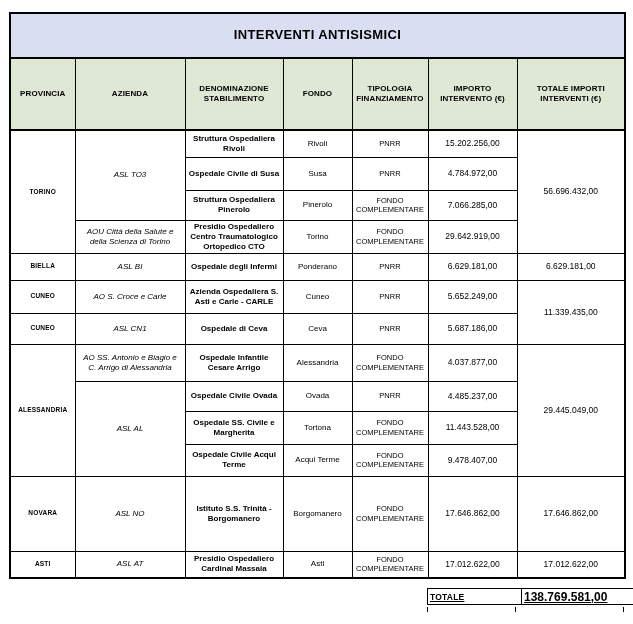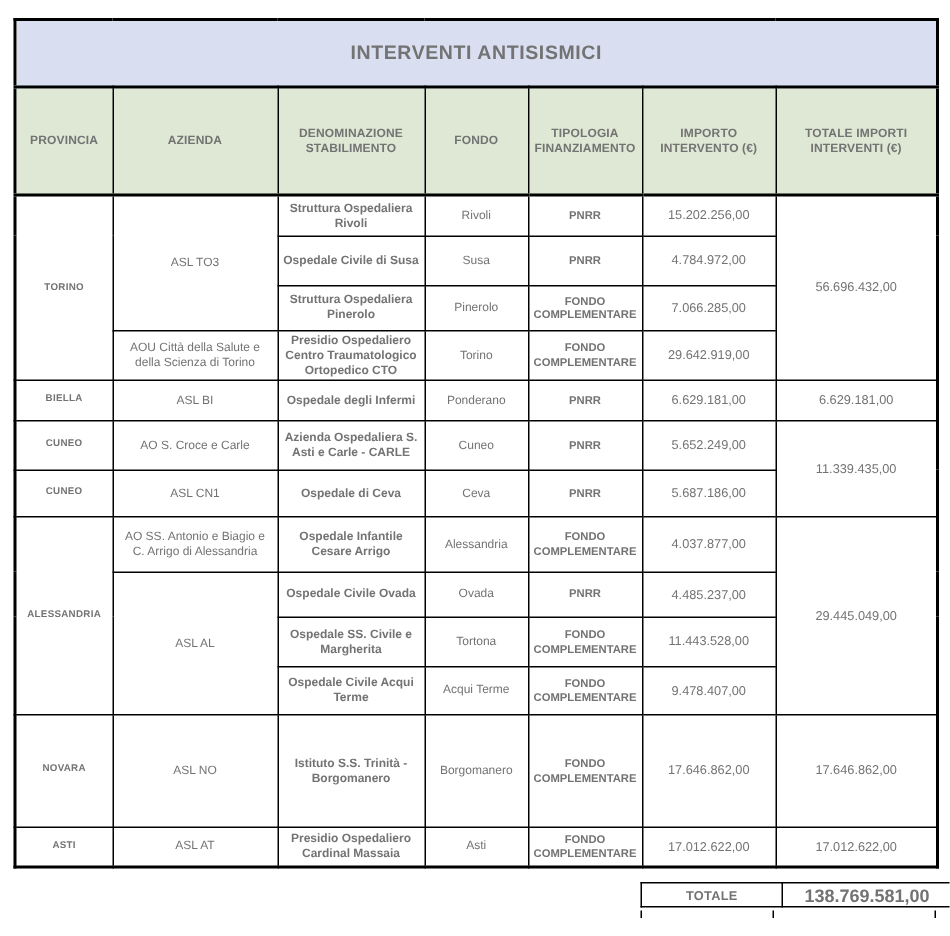--- a/index.html
+++ b/index.html
@@ -1,18 +1,18 @@
 <!DOCTYPE html>
 <html><head>
 <meta charset="utf-8">
 <style>
   html,body { margin:0; padding:0; background:#ffffff; }
   .page {
     position:relative; width:633px; height:624px; background:#ffffff;
-    font-family:"Liberation Sans", sans-serif; color:#737373;
+    font-family:"Liberation Sans", sans-serif; color:#000000;
   }
   table.main {
     position:absolute; left:9px; top:12px; width:615px;
     border-collapse:collapse; table-layout:fixed;
     border:2px solid #000;
   }
   table.main th, table.main td {
     border:1px solid #000; padding:1px 3px;
     text-align:center; vertical-align:middle;
     overflow:hidden; line-height:1.25;
@@ -21,33 +21,33 @@
     background:#d9def1; height:41px;
     border-bottom:2px solid #000;
     font-size:13px; font-weight:bold; letter-spacing:.4px;
   }
   tr.header-row th {
     background:#dfe8d4; height:68px;
     border-bottom:2px solid #000;
     font-size:8px; font-weight:bold; letter-spacing:.1px;
   }
   td.prov { font-size:6.5px; font-weight:bold; letter-spacing:.2px; }
-  td.az   { font-size:8px; }
+  td.az   { font-size:8px;font-style:italic; }
   td.den  { font-size:8px;font-weight:bold; }
   td.com  { font-size:8px; }
-  td.tip  { font-size:7.5px; font-weight:bold; }
+  td.tip  { font-size:7.5px; font-weight:normal; }
   td.imp, td.tot { font-size:8.5px; }
 
   table.totale-box {
     position:absolute; left:427px; top:588px; width:197px;
     border-collapse:collapse; table-layout:fixed;
   }
   table.totale-box td {
     border:1.5px solid #000; height:15px;
-    text-align:center; vertical-align:middle; padding:0 2px;
+    text-align:left; vertical-align:middle; padding:0 2px;text-decoration:underline;
   }
   td.totale-label { font-size:8.5px; font-weight:bold; letter-spacing:.2px; }
   td.totale-value { font-size:12px; font-weight:bold; }
   .totale-ticks {
     position:absolute; left:427px; top:607px; width:195px; height:5px;
     border-left:1px solid #000; border-right:1px solid #000;
   }
   .totale-ticks .mid {
     position:absolute; left:87px; top:0; width:1px; height:5px; background:#000;
   }

